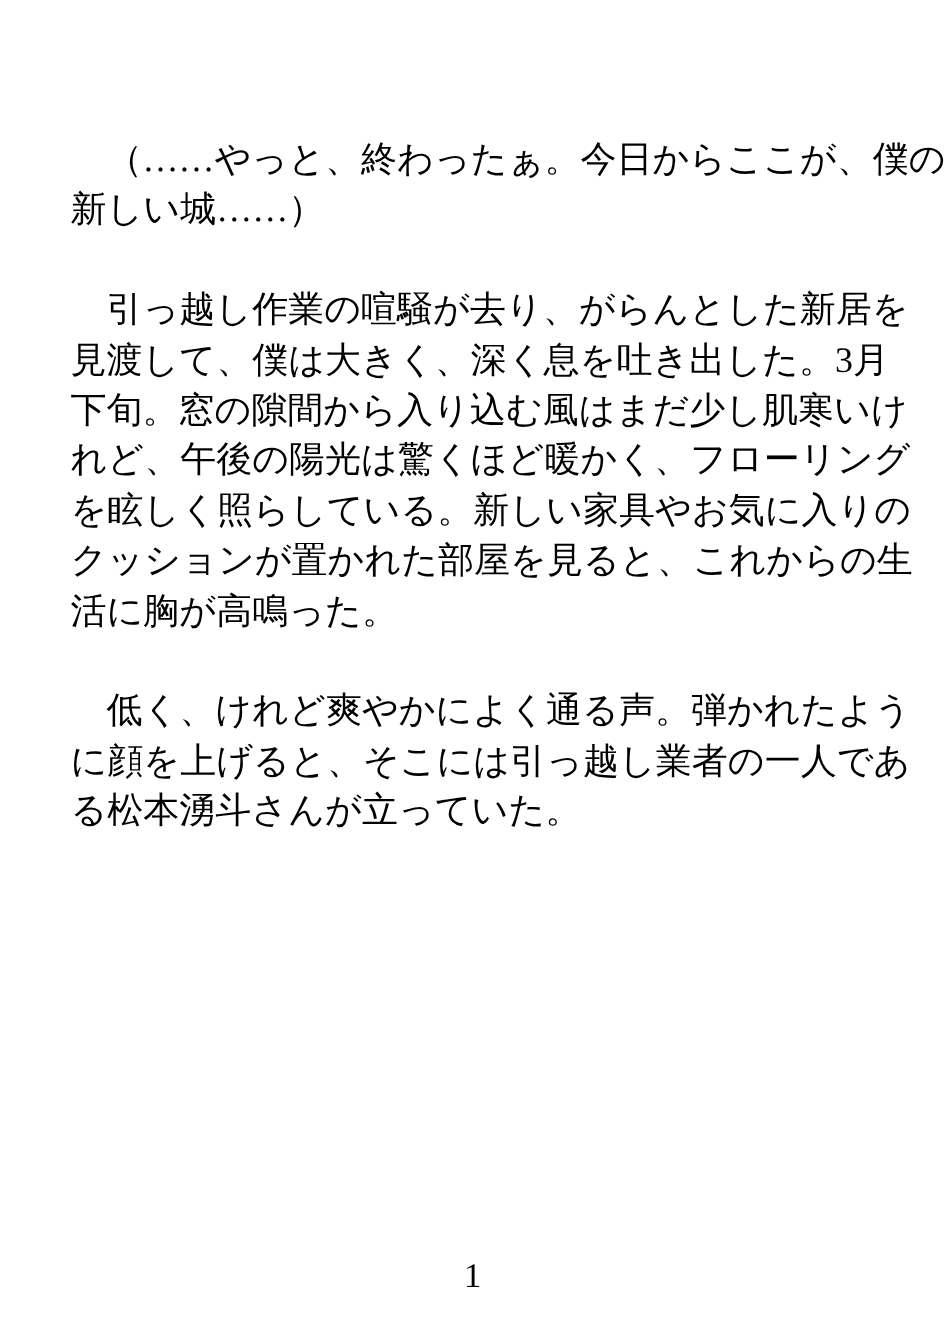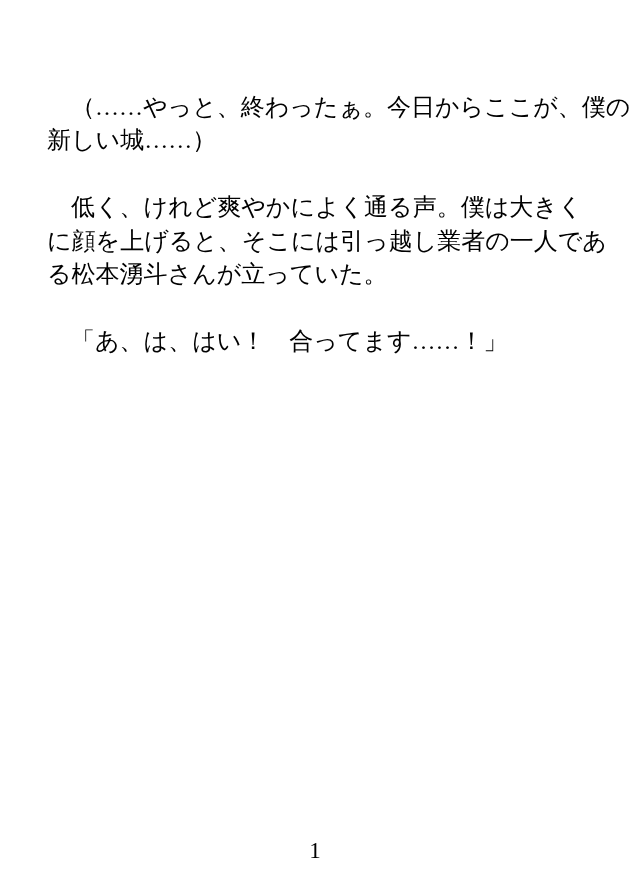--- a/index.html
+++ b/index.html
@@ -46,19 +46,25 @@
     color: #000000;
   }
 </style>
 </head>
 <body style="background: rgb(255, 255, 255);">
 
 <div class="page">
   <div class="body-text" style="color: rgb(0, 0, 0);">
     <p class="para">　（……やっと、終わったぁ。今日からここが、僕の
 新しい城……）</p>
-    <p class="para gap">　低く、けれど爽やかによく通る声。僕は大きく
+    <p class="para gap">　引っ越し作業の喧騒が去り、がらんとした新居を
+見渡して、僕は大きく、深く息を吐き出した。3月
+下旬。窓の隙間から入り込む風はまだ少し肌寒いけ
+れど、午後の陽光は驚くほど暖かく、フローリング
+を眩しく照らしている。新しい家具やお気に入りの
+クッションが置かれた部屋を見ると、これからの生
+活に胸が高鳴った。</p>
+    <p class="para gap">　低く、けれど爽やかによく通る声。弾かれたよう
 に顔を上げると、そこには引っ越し業者の一人であ
 る松本湧斗さんが立っていた。</p>
-    <p class="para gap">　「あ、は、はい！　合ってます……！」</p>
   </div>
   <div class="page-number">1</div>
 </div>
 
 </body></html>

